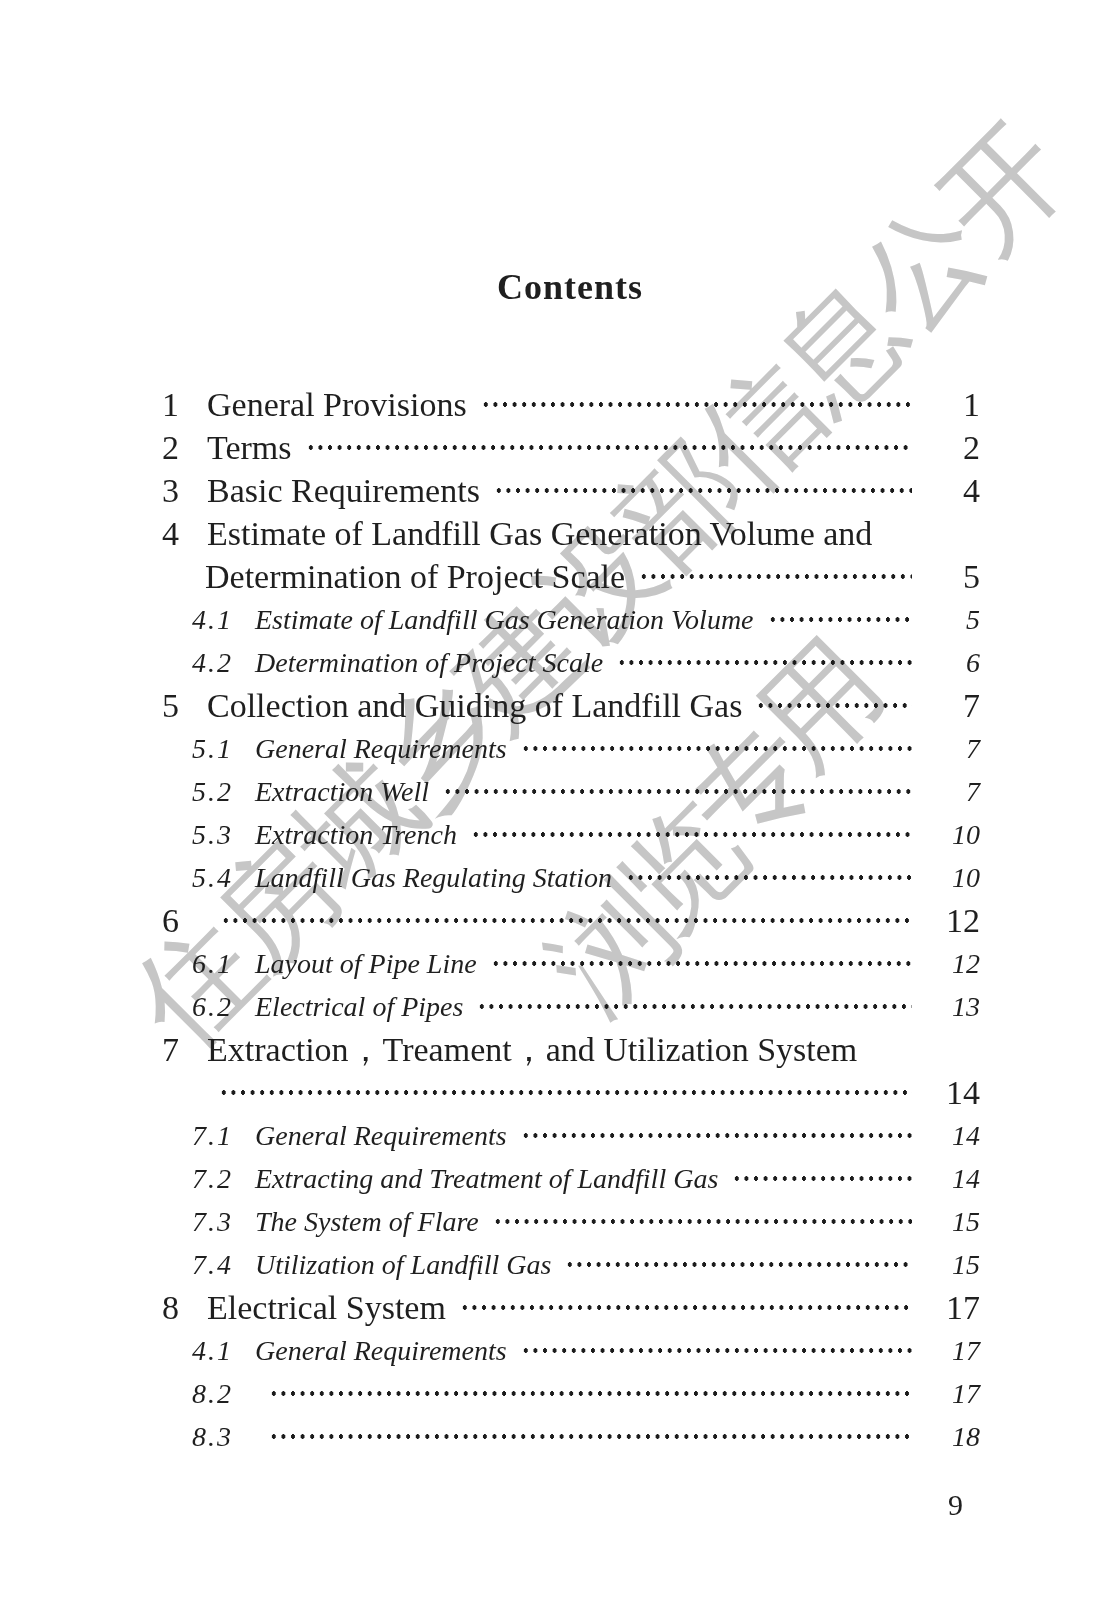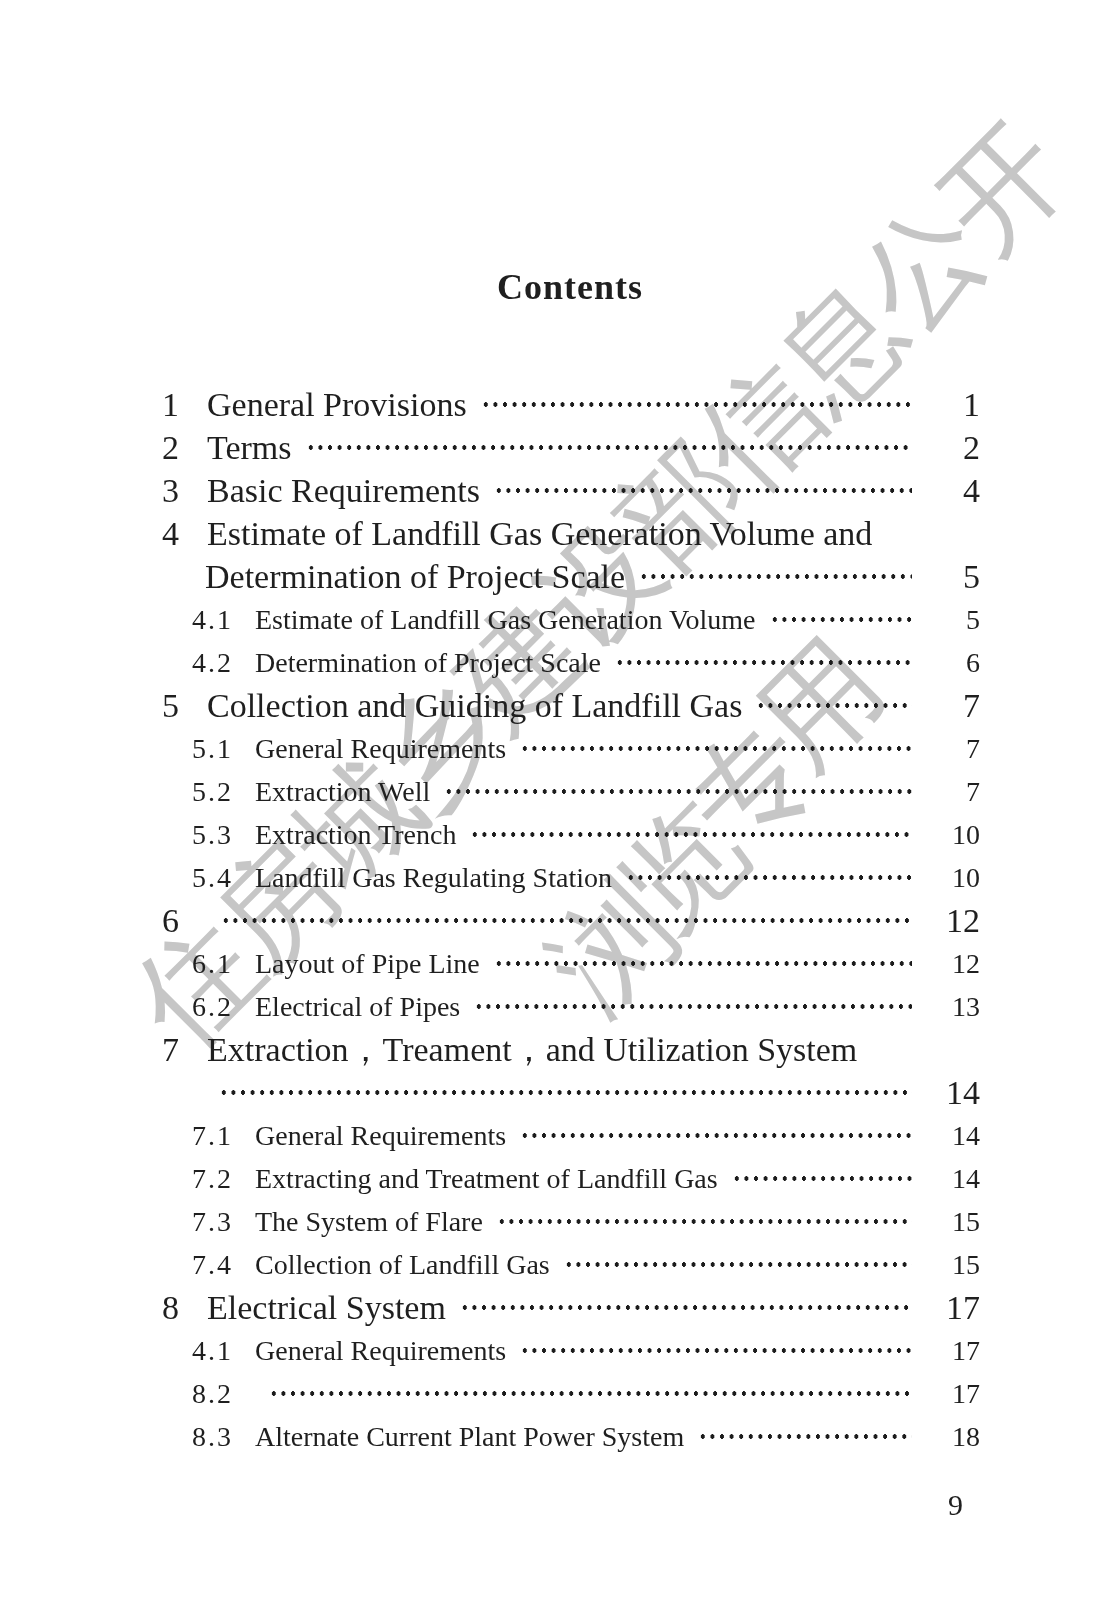--- a/index.html
+++ b/index.html
@@ -42,21 +42,21 @@
     z-index:2;
   }
   .row{
     display:flex;
     align-items:baseline;
     height:43px;
     line-height:43px;
     white-space:nowrap;
   }
   .row.l1{font-size:34px;}
-  .row.l2{font-size:28px;padding-left:30px;}
+  .row.l2{font-size:28px;padding-left:30px;font-style:italic;}
   .row.cont{padding-left:43px;}
   .num1{flex:none;width:45px;}
   .num2{flex:none;width:63px;letter-spacing:2px;}
   .title{flex:none;}
   .leader{
     flex:1 1 auto;
     min-width:18px;
     align-self:stretch;
     margin:0 14px 0 14px;
     background-image:radial-gradient(circle 2.4px at 50% 50%, #1b1b1b 97%, rgba(0,0,0,0) 100%);
@@ -203,21 +203,21 @@
         <div class="pagenum">14</div>
       </div>
       <div class="row l2">
         <div class="num2">7.3</div>
         <div class="title">The System of Flare</div>
         <div class="leader"></div>
         <div class="pagenum">15</div>
       </div>
       <div class="row l2">
         <div class="num2">7.4</div>
-        <div class="title">Collection of Landfill Gas</div>
+        <div class="title">Utilization of Landfill Gas</div>
         <div class="leader"></div>
         <div class="pagenum">15</div>
       </div>
       <div class="row l1">
         <div class="num1">8</div>
         <div class="title">Electrical System</div>
         <div class="leader"></div>
         <div class="pagenum">17</div>
       </div>
       <div class="row l2">
@@ -226,19 +226,18 @@
         <div class="leader"></div>
         <div class="pagenum">17</div>
       </div>
       <div class="row l2">
         <div class="num2">8.2</div>
         <div class="leader"></div>
         <div class="pagenum">17</div>
       </div>
       <div class="row l2">
         <div class="num2">8.3</div>
-        <div class="title">Alternate Current Plant Power System</div>
         <div class="leader"></div>
         <div class="pagenum">18</div>
       </div>
     </div>
   <div class="folio">9</div>
 </div>
 
 </body></html>

